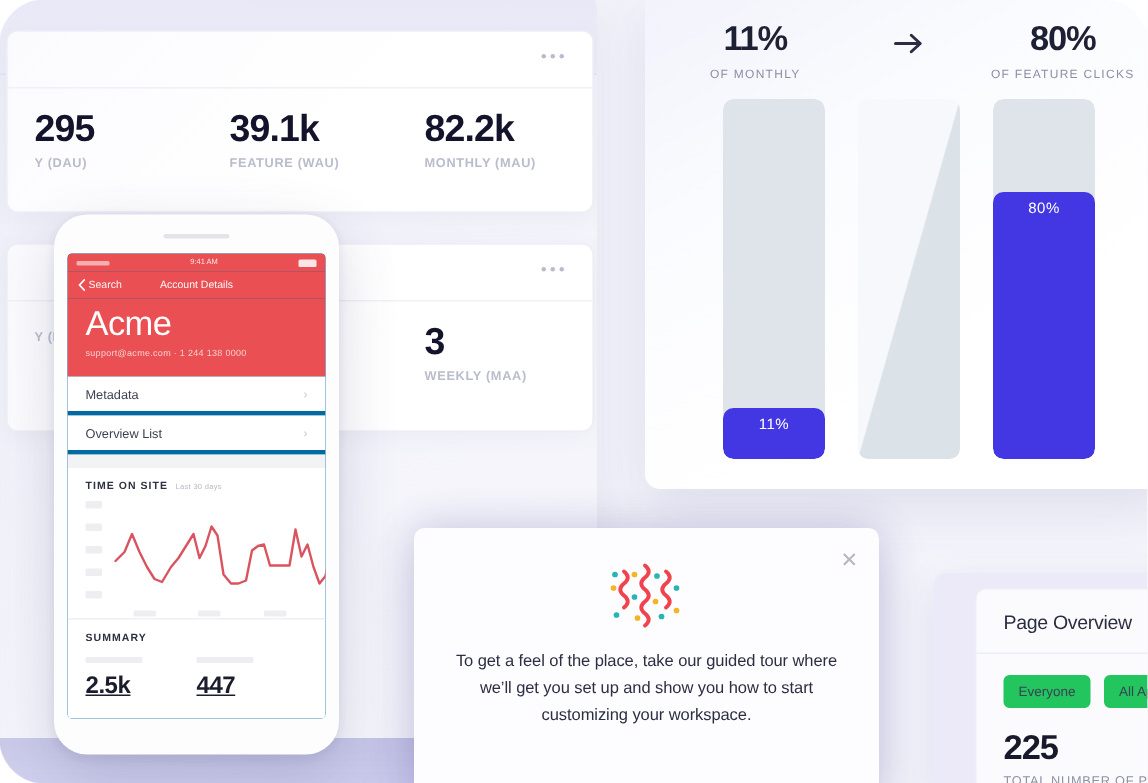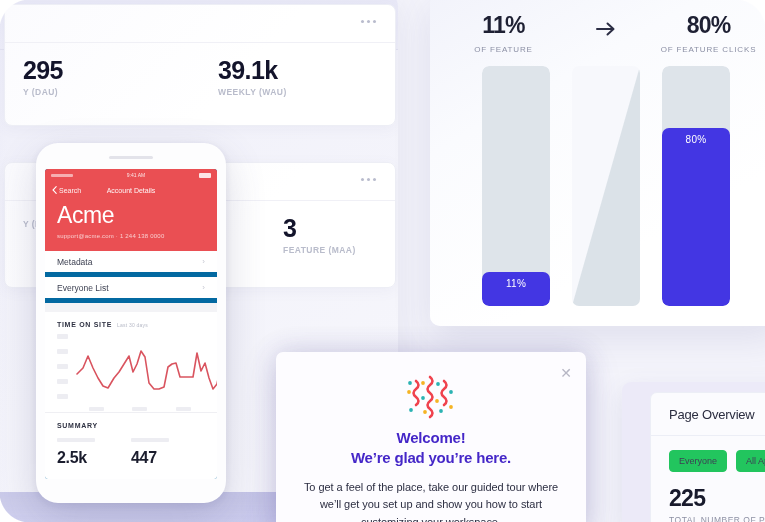--- a/index.html
+++ b/index.html
@@ -45,21 +45,21 @@
   .dash-card {
     position: absolute;
     left: 52px;
     width: 392px;
     background: linear-gradient(135deg,#fbfbfe 0%, #ffffff 60%);
     border: 1px solid #edeef5;
     border-radius: 8px;
     box-shadow: 0 3px 14px rgba(100,100,150,.06);
     overflow: hidden;
   }
-  .dash-card.one { top: 12px; height: 122px; }
+  .dash-card.one { top: 28px; height: 122px; }
   .dash-card.two { top: 170px; height: 126px; }
 
   .card-head {
     height: 38px;
     border-bottom: 1px solid #f0f0f6;
     position: relative;
   }
   .dots {
     position: absolute; right: 19px; top: 15px;
     display: flex; gap: 3px;
@@ -120,21 +120,21 @@
     position: absolute; left: 0; right: 0; text-align: center;
     font-size: 7px; color: rgba(255,255,255,.95);
   }
 
   .ios-hero { background: #ea4f53; padding: 4px 12px 12px 12px; }
   .ios-hero .acct { font-size: 23px; color: #fff; font-weight: 300; letter-spacing:-.4px; line-height:1.1;}
   .ios-hero .sub { font-size: 6px; color: rgba(255,255,255,.72); margin-top: 5px; letter-spacing:.2px;}
 
   .ios-row {
     height: 26px; display: flex; align-items: center; justify-content: space-between;
-    padding: 0 12px; background: #fff; border-bottom: 5px solid #0369a1;
+    padding: 0 12px; background: #fff; border-bottom: 3px solid #0369a1;
     font-size: 8.5px; color: #3d4152;
   }
   .ios-row .chev { color: #c6c8d2; font-size: 8px; }
   .ios-gap { height: 9px; background: #f3f3f6; }
 
   .ios-sect { background:#fff; padding: 9px 12px 4px 12px; }
   .ios-sect .h {
     font-size: 7px; font-weight: 700; color: #2e3142; letter-spacing: .7px;
     display:flex; align-items:baseline; gap:5px;
   }
@@ -146,21 +146,21 @@
     display:block; height:5px; width: 11px; background:#ededf2; border-radius:1px; margin-bottom:10px;
   }
   .spark .xax { position:absolute; left:18px; right:0; bottom:-3px; display:flex; justify-content: space-around;}
   .spark .xax i { display:block; height:4px; width: 15px; background:#ededf2; border-radius:1px;}
 
   .ios-summary { background:#fff; padding: 9px 12px 12px 12px; border-top:1px solid #efeff3;}
   .ios-summary .h { font-size: 7px; font-weight:700; color:#2e3142; letter-spacing:.7px; }
   .sum-row { display:flex; margin-top: 9px; }
   .sum-col { flex:1; }
   .sum-col .cap { height:4px; width:38px; background:#ededf2; border-radius:1px; }
-  .sum-col .v { font-size: 16px; font-weight: 700; color:#1b1d2e; margin-top:7px; letter-spacing:-.3px;}
+  .sum-col .v { font-size: 16px; font-weight: 700; color:#1b1d2e; margin-top:7px; letter-spacing:-.3px;text-decoration:underline;}
 
   
   .feature-card {
     position: absolute;
     left: 430px; top: -6px;
     width: 352px; height: 332px;
     background: linear-gradient(150deg,#f2f3fb 0%, #fafbfe 30%, #ffffff 70%);
     border-radius: 10px;
     box-shadow: 0 12px 38px rgba(80,80,140,.13);
     overflow: hidden;
@@ -266,21 +266,25 @@
             <i></i>
           </div>
       </div>
       <div class="stat-row">
         <div class="stat">
           <div class="num">295</div>
           <div class="lbl">Y (DAU)</div>
         </div>
         <div class="stat">
           <div class="num">39.1k</div>
-          <div class="lbl">WEEKLY (WAU)</div>
+          <div class="lbl">FEATURE (WAU)</div>
+        </div>
+        <div class="stat">
+          <div class="num">82.2k</div>
+          <div class="lbl">MONTHLY (MAU)</div>
         </div>
       </div>
     </div>
 
     <div class="dash-card two">
       <div class="card-head">
         <div class="dots">
             <i></i>
             <i></i>
             <i></i>
@@ -290,21 +294,21 @@
         <div class="stat">
           <div class="num"></div>
           <div class="lbl">Y (DAA)</div>
         </div>
         <div class="stat">
           <div class="num"></div>
           <div class="lbl"></div>
         </div>
         <div class="stat">
           <div class="num">3</div>
-          <div class="lbl">FEATURE (MAA)</div>
+          <div class="lbl">WEEKLY (MAA)</div>
         </div>
       </div>
     </div>
 
     <div class="dash-blur-veil"></div>
   </div>
 
   <div class="phone">
     <div class="phone-speaker"></div>
     <div class="phone-screen">
@@ -328,21 +332,21 @@
       <div class="ios-hero">
         <div class="acct">Acme</div>
         <div class="sub">support@acme.com  ·  1 244 138 0000</div>
       </div>
 
       <div class="ios-row">
         <span>Metadata</span>
         <span class="chev">›</span>
       </div>
       <div class="ios-row">
-        <span>Everyone List</span>
+        <span>Overview List</span>
         <span class="chev">›</span>
       </div>
 
       <div class="ios-gap"></div>
 
       <div class="ios-sect">
         <div class="h">
           <span>TIME ON SITE</span>
           <span class="sm">Last 30 days</span>
         </div>
@@ -379,21 +383,21 @@
         </div>
       </div>
 
     </div>
   </div>
 
   <div class="feature-card">
     <div class="fc-head">
       <div class="fc-col">
         <div class="pct">11%</div>
-        <div class="cap">OF FEATURE</div>
+        <div class="cap">OF MONTHLY</div>
       </div>
       <div class="fc-arrow">
         <svg width="22" height="16" viewBox="0 0 22 16">
           <path d="M2 8 H18 M12.5 2.5 L18.5 8 L12.5 13.5" stroke="#2b2d44" stroke-width="2" fill="none" stroke-linecap="round" stroke-linejoin="round"></path>
         </svg>
       </div>
       <div class="fc-col">
         <div class="pct">80%</div>
         <div class="cap">OF FEATURE CLICKS</div>
       </div>
@@ -429,24 +433,20 @@
         <circle cx="35" cy="12" r="1.9" fill="#2bb3b3"></circle>
         <circle cx="34" cy="29" r="1.9" fill="#f5b424"></circle>
         <circle cx="48" cy="20" r="1.9" fill="#2bb3b3"></circle>
         <circle cx="8" cy="38" r="1.9" fill="#2bb3b3"></circle>
         <circle cx="22" cy="40" r="1.9" fill="#f5b424"></circle>
         <circle cx="38" cy="39" r="1.9" fill="#2bb3b3"></circle>
         <circle cx="48" cy="35" r="1.9" fill="#f5b424"></circle>
         <circle cx="7" cy="11" r="1.9" fill="#2bb3b3"></circle>
       </svg>
     </div>
-    <h2>
-      <span>Welcome!</span><br>
-      <span>We’re glad you’re here.</span>
-    </h2>
     <p>To get a feel of the place, take our guided tour where we’ll get you set up and show you how to start customizing your workspace.</p>
   </div>
 
   <div class="overview">
     <div class="ov-inner">
       <div class="ov-title">Page Overview</div>
       <div class="ov-sep"></div>
       <div class="ov-pills">
         <div class="pill">Everyone</div>
         <div class="pill">All Ap</div>

